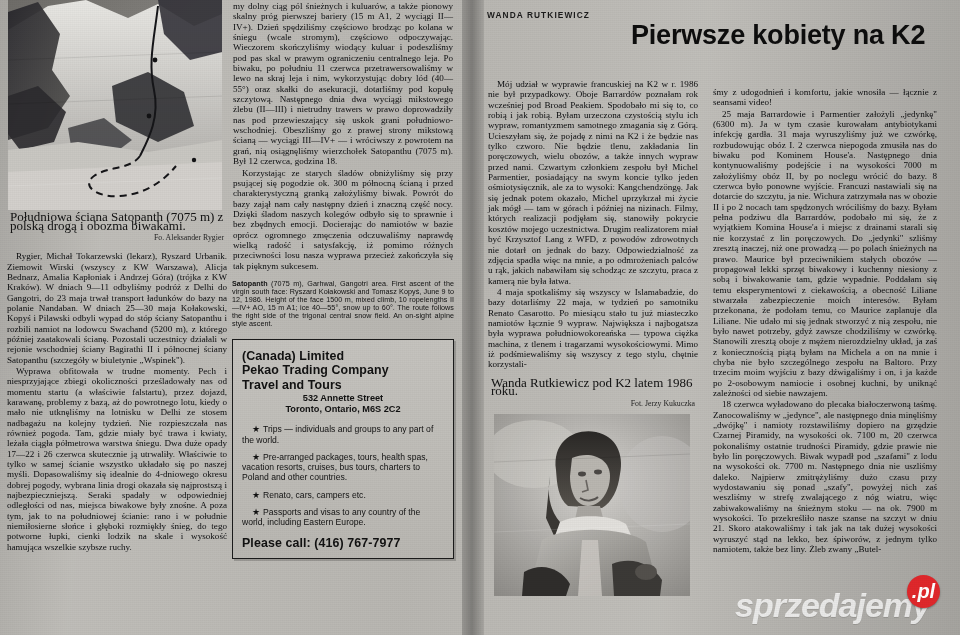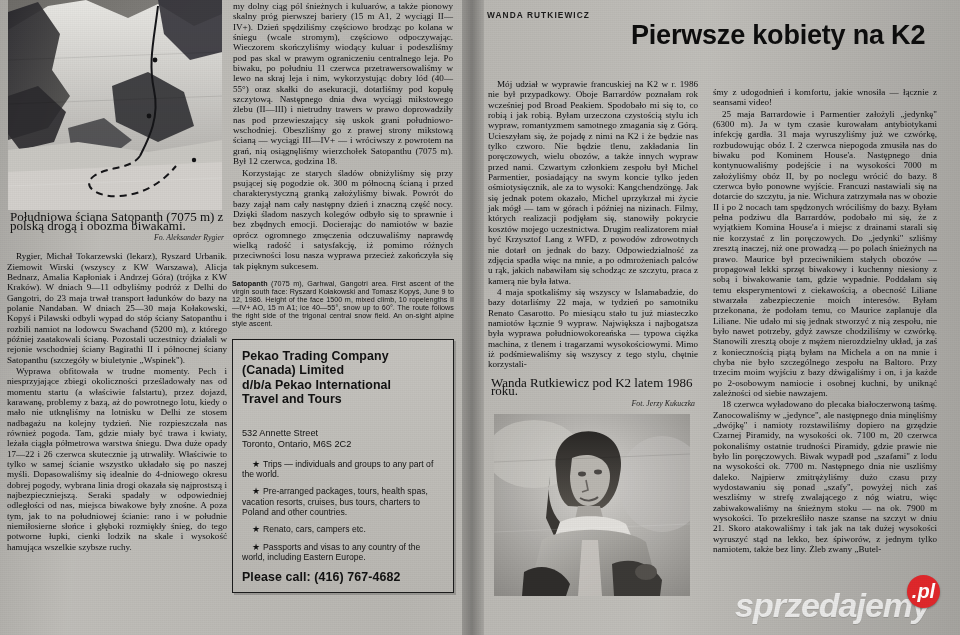--- a/index.html
+++ b/index.html
@@ -52,21 +52,21 @@
     position:relative;width:214px;height:210px;margin:0 0 3px 2px;
     background:#7d7b77;overflow:hidden;
     box-shadow:inset 0 0 18px rgba(0,0,0,.35);
   }
   .mtn{position:absolute;inset:0;}
   .cap{
     font-family:"Liberation Serif", serif;font-size:13px;line-height:8.6px;
     color:#222;margin:2px 2px 0 4px;filter:contrast(1.15);
   }
   .credit{
-    font-family:"Liberation Serif", serif;font-style:italic;font-size:7.8px;
+    font-family:"Liberation Serif", serif;font-size:7.8px;
     text-align:right;color:#1f1f1f;margin:3px 4px 0 0;
   }
   #c1 .body-txt{margin-top:9px;}
 
   
   #c2{left:232px;width:222px;}
   #c2 .body-txt{margin-top:0;}
   .en-block{
     font-family:"Liberation Sans", sans-serif;
     font-size:7.2px;line-height:8.1px;text-align:justify;color:#1b1b1b;
@@ -77,22 +77,22 @@
   #ad{
     margin-top:10px;border:1.6px solid #1a1a1a;padding:9px 9px 8px 9px;
     background:linear-gradient(180deg,#c5c3be,#b9b7b2);
     box-shadow:2px 2px 0 rgba(0,0,0,.18);
   }
   #ad .adtitle{
     font-family:"Liberation Sans", sans-serif;font-weight:bold;
     font-size:12.4px;line-height:14.6px;color:#111;letter-spacing:.1px;
   }
   #ad .adaddr{
-    font-family:"Liberation Sans", sans-serif;font-weight:normal;
-    font-size:9.2px;line-height:11px;text-align:left;color:#111;margin-top:21px;
+    font-family:"Liberation Sans", sans-serif;font-weight:bold;
+    font-size:9.2px;line-height:11px;text-align:center;color:#111;margin-top:1px;
   }
   #ad ul{list-style:none;margin:9px 0 0 0;padding:0;}
   #ad li{
     font-family:"Liberation Sans", sans-serif;font-size:8.6px;line-height:10.3px;
     color:#111;margin-bottom:7px;text-indent:-0px;padding-left:0;
   }
   #ad li .star{display:inline-block;margin:0 3px 0 10px;font-size:9px;}
   #ad .phone{
     font-family:"Liberation Sans", sans-serif;font-weight:bold;
     font-size:12.4px;color:#111;margin-top:8px;letter-spacing:.1px;
@@ -205,36 +205,35 @@
       <p class="noind">my dolny ciąg pól śnieżnych i kuluarów, a także pionowy skalny próg pierwszej bariery (15 m A1, 2 wyciągi II—IV+). Dzień spędziliśmy częściowo brodząc po kolana w śniegu (wcale stromym), częściowo odpoczywając. Wieczorem skończyliśmy wiodący kuluar i podeszliśmy pod pas skal w prawym ograniczeniu centralnego leja. Po biwaku, po południu 11 czerwca przetrawersowaliśmy w lewo na skraj leja i nim, wykorzystując dobry lód (40—55°) oraz skałki do asekuracji, dotarliśmy pod kopułę szczytową. Następnego dnia dwa wyciągi mikstowego żlebu (II—III) i nietrudny trawers w prawo doprowadziły nas pod przewieszający się uskok grani południowo-wschodniej. Obeszliśmy go z prawej strony mikstową ścianą — wyciągi III—IV+ — i wróciwszy z powrotem na grań, nią osiągnęliśmy wierzchołek Satopanthu (7075 m). Był 12 czerwca, godzina 18.</p>
       <p>Korzystając ze starych śladów obniżyliśmy się przy psującej się pogodzie ok. 300 m północną ścianą i przed charakterystyczną granką założyliśmy biwak. Powrót do bazy zajął nam cały następny dzień i znaczną część nocy. Dzięki śladom naszych kolegów odbyło się to sprawnie i bez zbędnych emocji. Docierając do namiotów w bazie oprócz ogromnego zmęczenia odczuwaliśmy naprawdę wielką radość i satysfakcję, iż pomimo różnych przeciwności losu nasza wyprawa przecież zakończyła się tak pięknym sukcesem.</p>
     </div>
 
     <div class="en-block">
       <span class="lead">Satopanth</span><span> (7075 m), Garhwal, Gangotri area. First ascent of the virgin south face: Ryszard Kołakowski and Tomasz Kopyś, June 9 to 12, 1986. Height of the face 1500 m, mixed climb, 10 ropelengths II—IV+ AO, 15 m A1; ice 40—55°, snow up to 60°. The route follows the right side of the trigonal central snow field. An on-sight alpine style ascent.</span>
     </div>
 
     <div id="ad">
       <div class="adtitle">
+        <div>(Canada) Limited</div>
         <div>Pekao Trading Company</div>
-        <div>(Canada) Limited</div>
-        <div>d/b/a Pekao International</div>
         <div>Travel and Tours</div>
       </div>
       <div class="adaddr">
         <div>532 Annette Street</div>
         <div>Toronto, Ontario, M6S 2C2</div>
       </div>
       <ul>
         <li><span class="star">★</span><span>Trips — individuals and groups to any part of the world.</span></li>
         <li><span class="star">★</span><span>Pre-arranged packages, tours, health spas, vacation resorts, cruises, bus tours, charters to Poland and other countries.</span></li>
         <li><span class="star">★</span><span>Renato, cars, campers etc.</span></li>
         <li><span class="star">★</span><span>Passports and visas to any country of the world, including Eastern Europe.</span></li>
       </ul>
-      <div class="phone">Please call: (416) 767-4682</div>
+      <div class="phone">Please call: (416) 767-7977</div>
     </div>
   </div>
 
   <div class="col" id="c3">
     <div id="byline">WANDA RUTKIEWICZ</div>
     <div style="height:58px"></div>
     <div class="body-txt">
       <p>Mój udział w wyprawie francuskiej na K2 w r. 1986 nie był przypadkowy. Oboje Barrardów poznałam rok wcześniej pod Broad Peakiem. Spodobało mi się to, co robią i jak robią. Byłam urzeczona czystością stylu ich wypraw, romantyzmem samotnego zmagania się z Górą. Ucieszyłam się, że pojadę z nimi na K2 i że będzie nas tylko czworo. Nie będzie tlenu, zakładania lin poręczowych, wielu obozów, a także innych wypraw przed nami. Czwartym członkiem zespołu był Michel Parmentier, posiadający na swym koncie tylko jeden ośmiotysięcznik, ale za to wysoki: Kangchendzöngę. Jak się jednak potem okazało, Michel uprzykrzał mi życie jak mógł — tam w górach i później na nizinach. Filmy, których realizacji podjęłam się, stanowiły pokrycie kosztów mojego uczestnictwa. Drugim realizatorem miał być Krzysztof Lang z WFD, z powodów zdrowotnych nie dotarł on jednak do bazy. Odpowiedzialność za zdjęcia spadła więc na mnie, a po odmrożeniach palców u rąk, jakich nabawiłam się schodząc ze szczytu, praca z kamerą nie była łatwa.</p>
       <p>4 maja spotkaliśmy się wszyscy w Islamabadzie, do bazy dotarliśmy 22 maja, w tydzień po samotniku Renato Casarotto. Po miesiącu stało tu już miasteczko namiotów łącznie 9 wypraw. Największa i najbogatsza była wyprawa południowokoreańska — typowa ciężka machina, z tlenem i tragarzami wysokościowymi. Mimo iż podśmiewaliśmy się wszyscy z tego stylu, chętnie korzystali-</p>
     </div>

